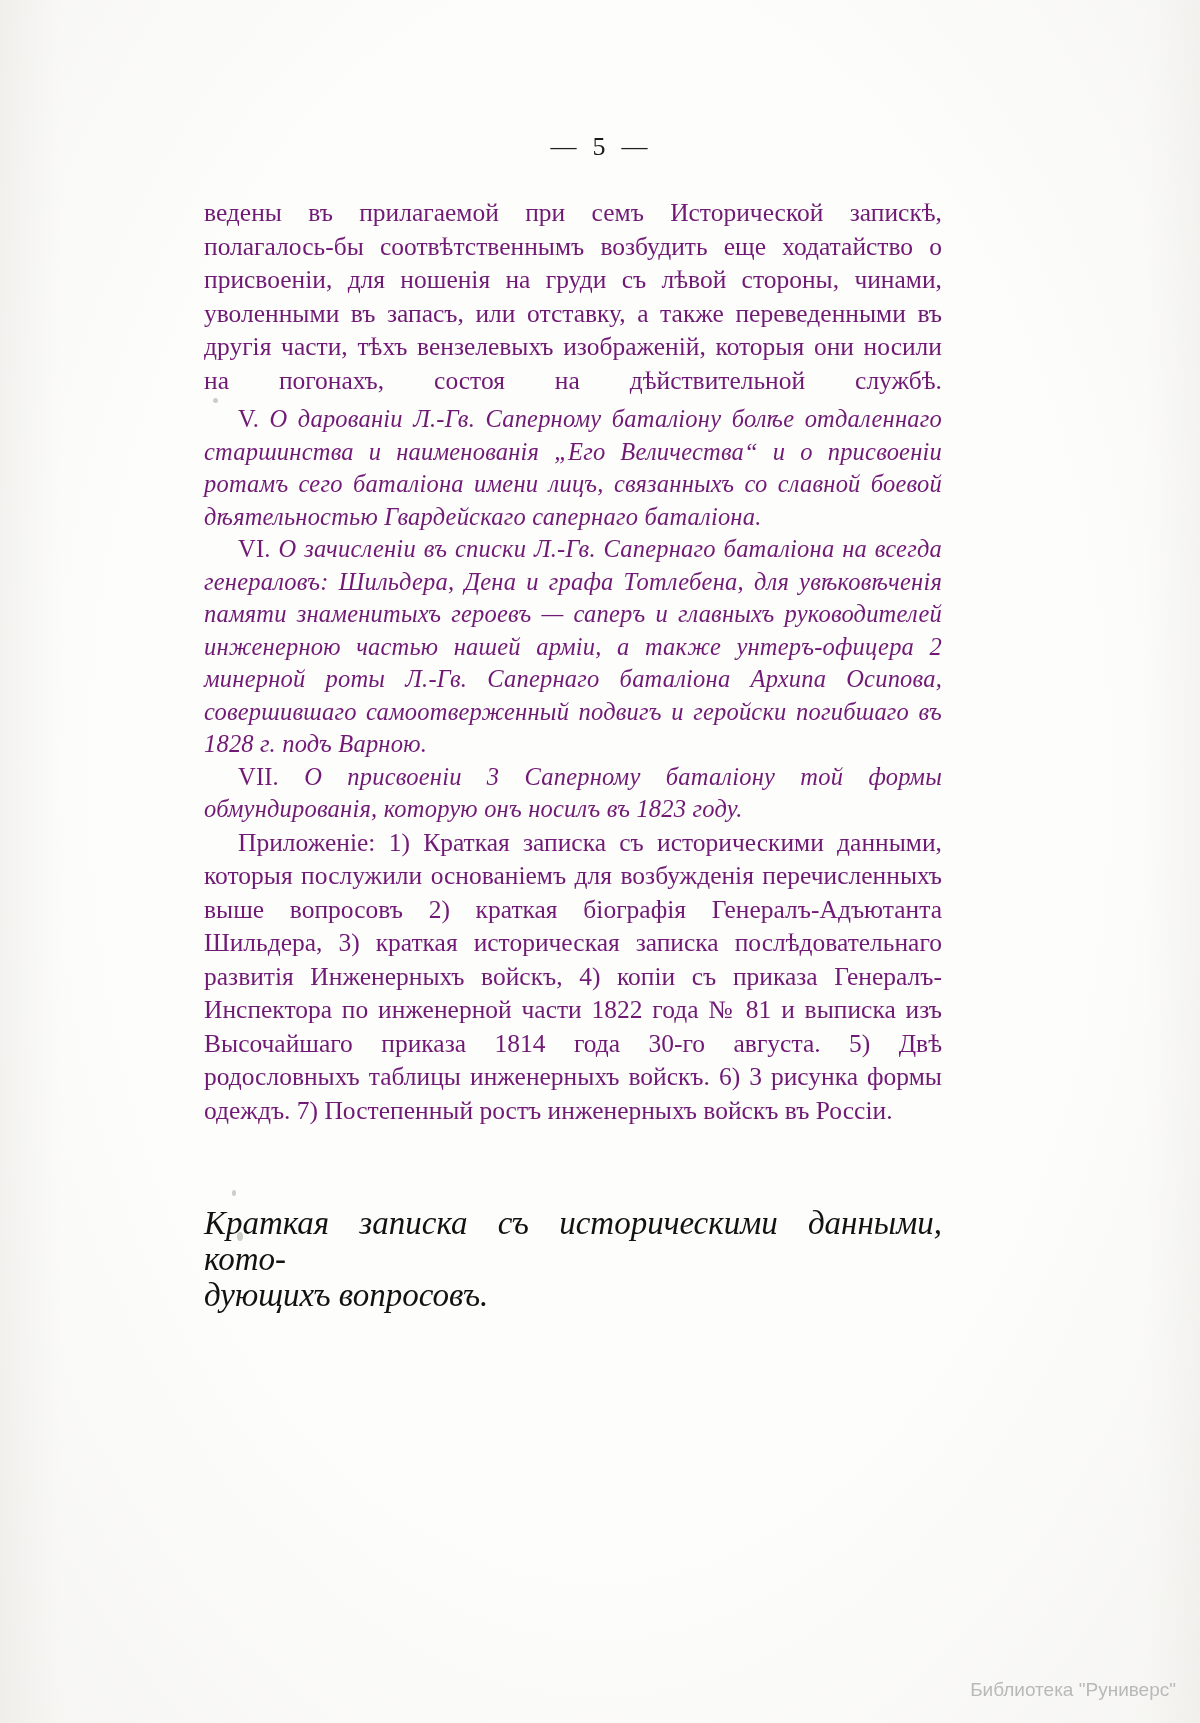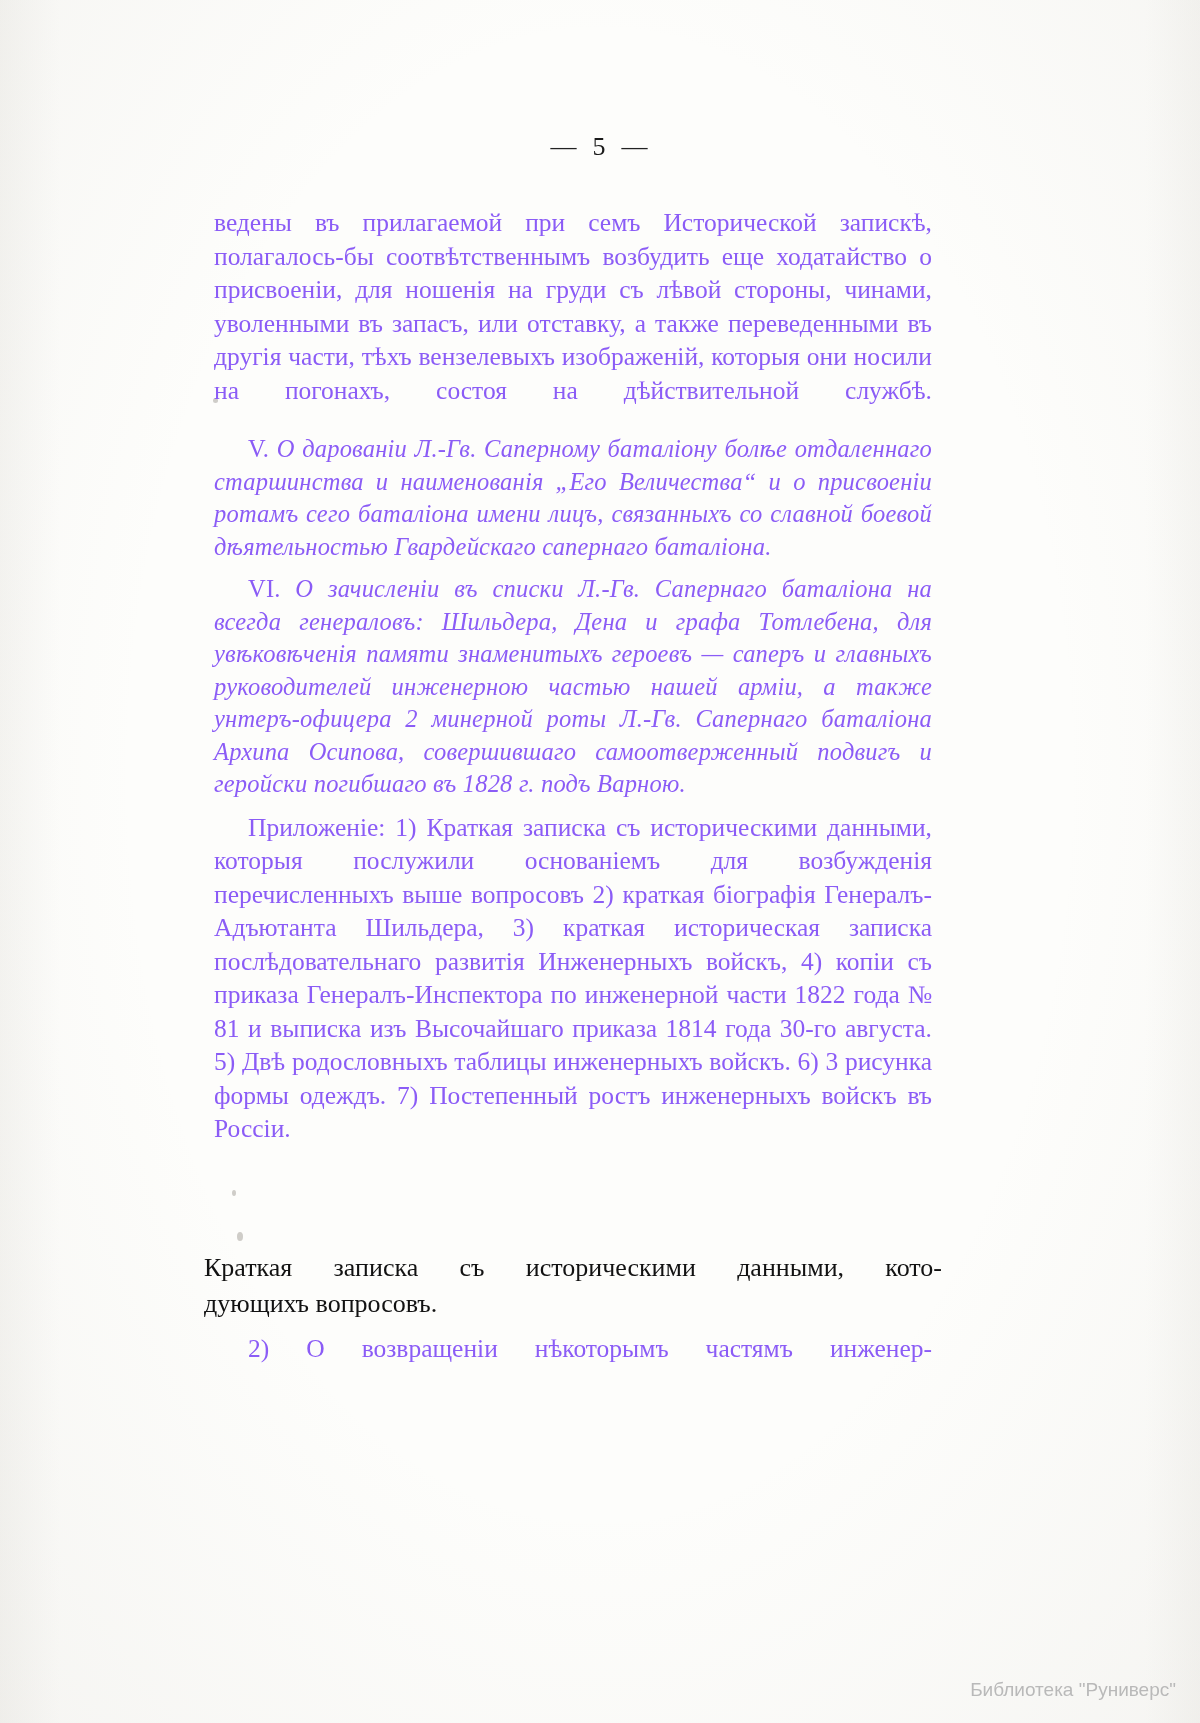--- a/index.html
+++ b/index.html
@@ -41,26 +41,26 @@
     margin: 0 14px;
     color: #222;
   }
   .content {
     position: absolute;
     top: 196px;
     left: 204px;
     width: 738px;
   }
   p {
-    margin: 10px;
+    margin: 0;
     font-size: 25.5px;
     line-height: 33.5px;
     text-align: justify;
     text-align-last: justify;
-    color: #8b5cf6;
+    color: #701a75;
   }
   p.last-left {
     text-align: justify;
     text-align-last: left;
   }
   .indent {
     text-indent: 34px;
   }
   .para-roman {
     font-style: italic;
@@ -69,26 +69,27 @@
     letter-spacing: 0.2px;
   }
   .para-roman .num {
     font-style: normal;
     font-weight: normal;
   }
   .block-gap {
     height: 6px;
   }
   .heading {
-    margin-top: 104px;
+    margin-top: 78px;
     width: 738px;
-    font-size: 26px;
+    font-size: 33px;
     line-height: 36px;
     text-align: center;
     color: #121212;
+    font-style: italic;
   }
   .heading .l1 {
     display: block;
     text-align: justify;
     text-align-last: justify;
   }
   .heading .l2 {
     display: block;
     text-align: justify;
     text-align-last: justify;
@@ -133,28 +134,28 @@
   <div class="content">
 
     <p>ведены въ прилагаемой при семъ Исторической запискѣ, полагалось-бы соотвѣтственнымъ возбудить еще ходатайство о присвоеніи, для ношенія на груди съ лѣвой стороны, чинами, уволенными въ запасъ, или отставку, а также переведенными въ другія части, тѣхъ вензелевыхъ изображеній, которыя они носили на погонахъ, состоя на дѣйствительной службѣ.</p>
 
     <div class="block-gap"></div>
 
     <p class="para-roman indent last-left"><span class="num">V.</span><span> О дарованіи Л.-Гв. Саперному баталіону болѣе отдаленнаго старшинства и наименованія „Его Величества“ и о присвоеніи ротамъ сего баталіона имени лицъ, связанныхъ со славной боевой дѣятельностью Гвардейскаго сапернаго баталіона.</span></p>
 
     <p class="para-roman indent last-left"><span class="num">VI.</span><span> О зачисленіи въ списки Л.-Гв. Сапернаго баталіона на всегда генераловъ: Шильдера, Дена и графа Тотлебена, для увѣковѣченія памяти знаменитыхъ героевъ — саперъ и главныхъ руководителей инженерною частью нашей арміи, а также унтеръ-офицера 2 минерной роты Л.-Гв. Сапернаго баталіона Архипа Осипова, совершившаго самоотверженный подвигъ и геройски погибшаго въ 1828 г. подъ Варною.</span></p>
 
+    <p class="para-roman indent last-left"><span class="num">VII.</span><span> О присвоеніи 3 Саперному баталіону той формы обмундированія, которую онъ носилъ въ 1823 году.</span></p>
 
     <p class="indent last-left">Приложеніе: 1) Краткая записка съ историческими данными, которыя послужили основаніемъ для возбужденія перечисленныхъ выше вопросовъ 2) краткая біографія Генералъ-Адъютанта Шильдера, 3) краткая историческая записка послѣдовательнаго развитія Инженерныхъ войскъ, 4) копіи съ приказа Генералъ-Инспектора по инженерной части 1822 года № 81 и выписка изъ Высочайшаго приказа 1814 года 30-го августа. 5) Двѣ родословныхъ таблицы инженерныхъ войскъ. 6) 3 рисунка формы одеждъ. 7) Постепенный ростъ инженерныхъ войскъ въ Россіи.</p>
 
     <div class="heading">
       <span class="l1">Краткая записка съ историческими  данными,  кото-</span>
       <span class="l3">дующихъ вопросовъ.</span>
     </div>
 
 
-    <p class="indent">2) О возвращеніи нѣкоторымъ  частямъ  инженер-</p>
 
   </div>
 
   <div class="watermark">Библиотека "Руниверс"</div>
 
 </div>
 
 </body></html>

